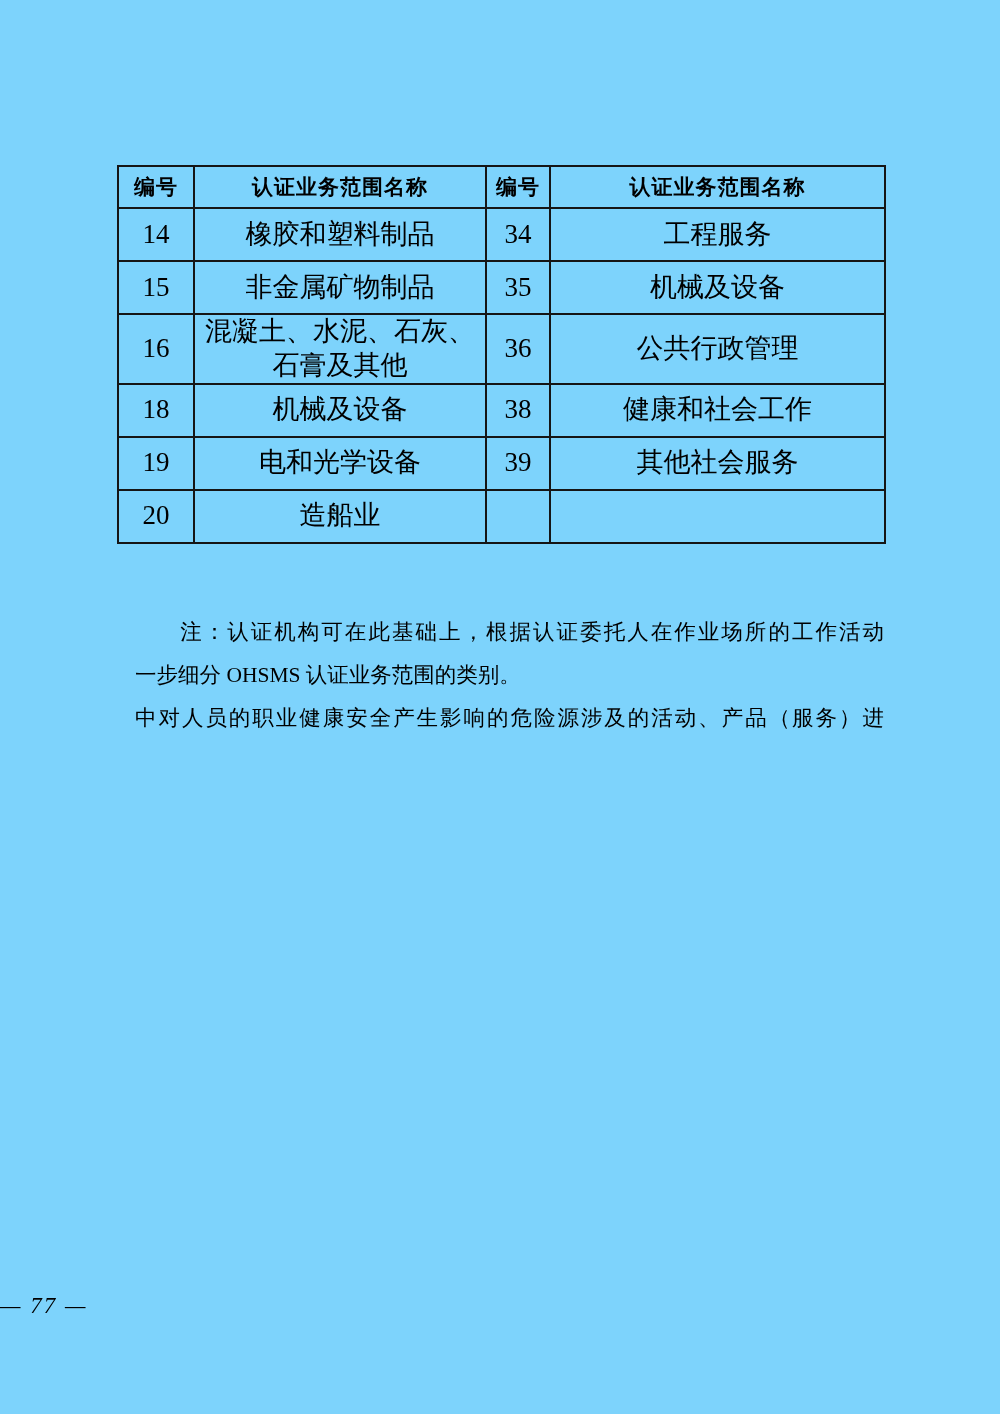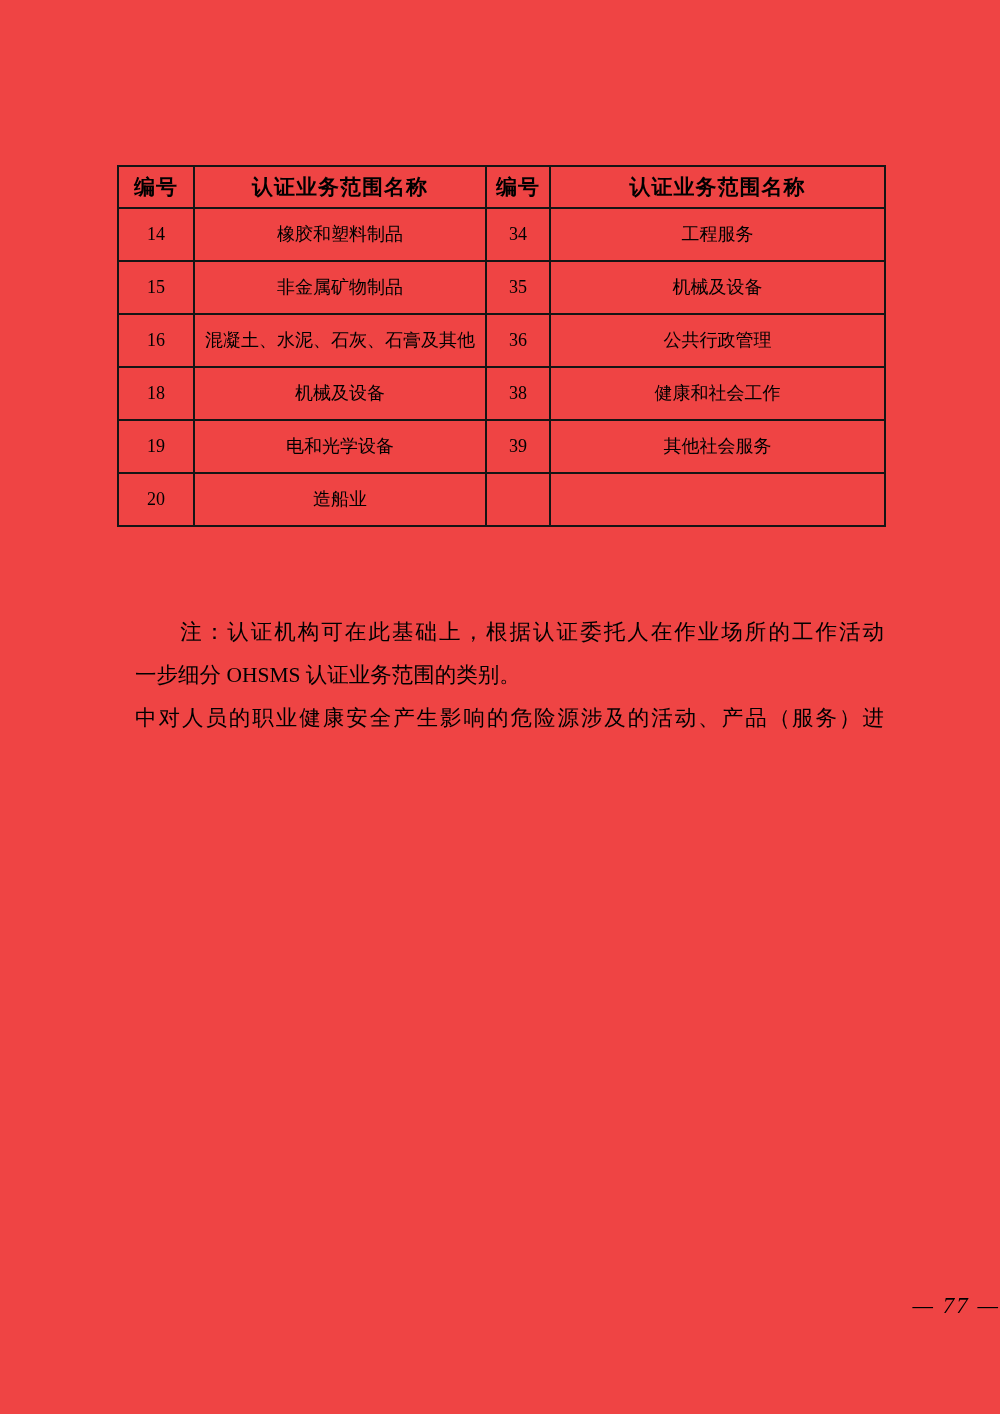--- a/index.html
+++ b/index.html
@@ -4,21 +4,21 @@
 <style>
   html, body {
     margin: 0;
     padding: 0;
     background: #ffffff;
   }
   .page {
     position: relative;
     width: 1000px;
     height: 1414px;
-    background: #ef4444;
+    background: #7dd3fc;
     color: #000000;
     font-family: "Liberation Serif", "DejaVu Serif", serif;
     overflow: hidden;
   }
   .scope-table {
     position: absolute;
     left: 117px;
     top: 165px;
     width: 767px;
     border-collapse: collapse;
@@ -37,21 +37,21 @@
     overflow: hidden;
   }
   .scope-table th {
     font-family: "Liberation Sans", "DejaVu Sans", sans-serif;
     font-weight: bold;
     font-size: 21px;
     height: 40px;
     letter-spacing: 1px;
   }
   .scope-table td {
-    font-size: 18px;
+    font-size: 27px;
     height: 51px;
     line-height: 1.25;
     text-align: center;
   }
   .note {
     position: absolute;
     left: 117px;
     top: 611px;
     width: 767px;
     font-size: 21.5px;
@@ -62,21 +62,21 @@
   .note-line.just {
     text-align: justify;
     text-align-last: justify;
   }
   .note-line.indent { text-indent: 2.1em; }
   .page-number {
     position: absolute;
     left: 0;
     top: 1293px;
     width: 1000px;
-    text-align: right;
+    text-align: left;
     font-style: italic;
     font-size: 23px;
     letter-spacing: 2px;
   }
 </style>
 </head>
 <body>
 
 <div class="page">
 

